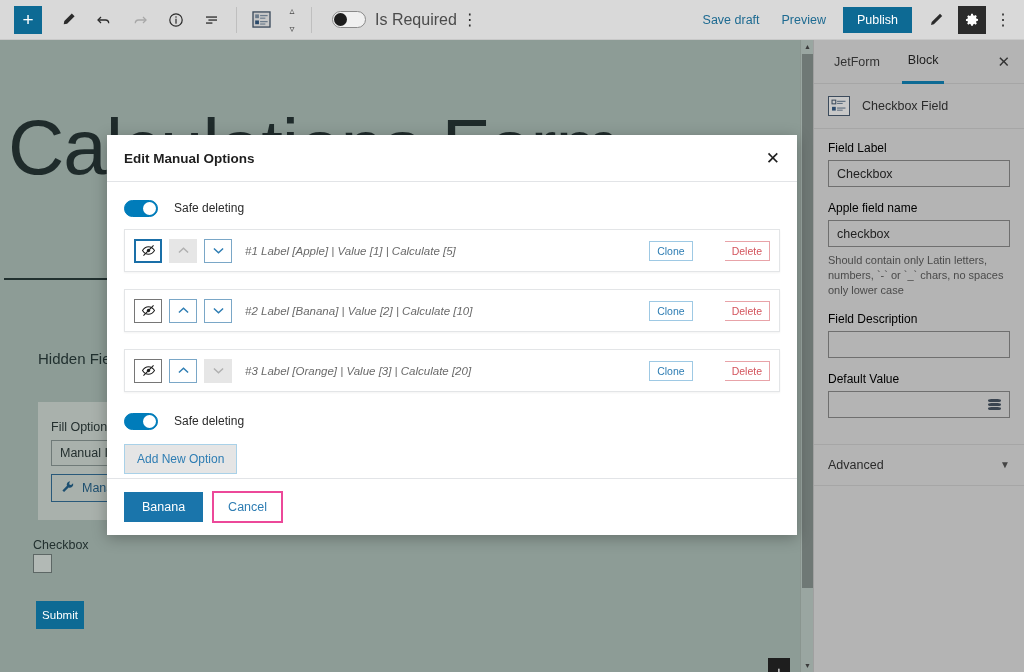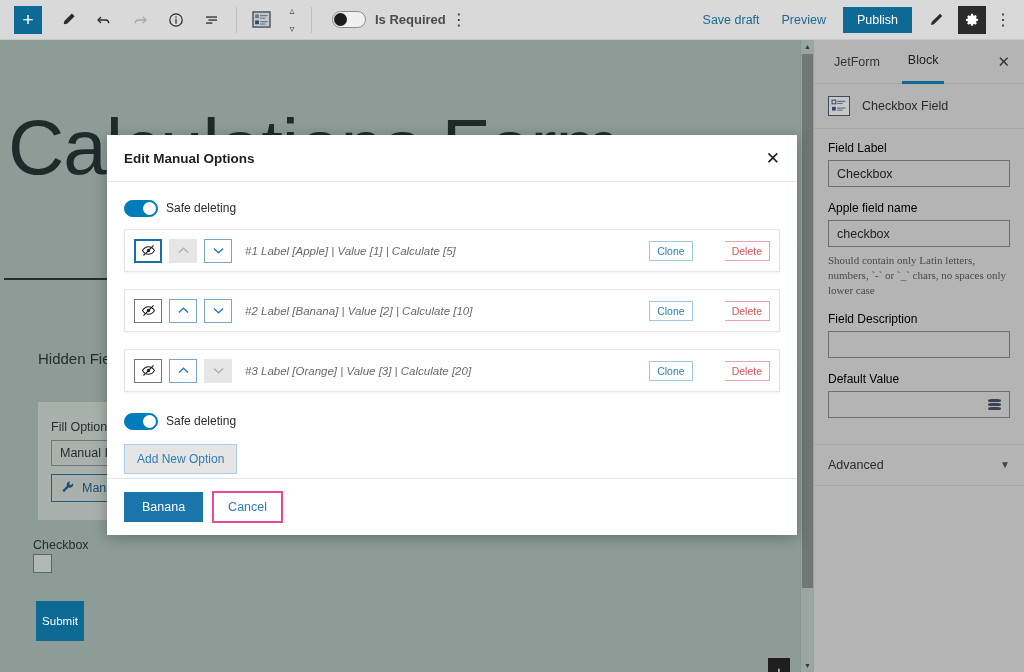--- a/index.html
+++ b/index.html
@@ -43,21 +43,21 @@
     width: 34px; height: 17px; border-radius: 9px;
     background: #f0f0f0; border: 1px solid #8a8a8a;
     position: relative; flex: 0 0 auto;
   }
   .tgl .knob {
     position: absolute; top: 1px; left: 1px;
     width: 13px; height: 13px; border-radius: 50%; background: #1c1c1c;
   }
   .tgl.on { background: #007cba; border-color: #007cba; }
   .tgl.on .knob { left: auto; right: 1px; background: #fff; }
-  .tb-label { font-size: 13px; color: #4b4b4b; font-weight: bold; }
+  .tb-label { font-size: 16px; color: #4b4b4b; }
   .tb-right { margin-left: auto; display: flex; align-items: center; height: 40px; padding-right: 6px; }
   .tb-link { font-size: 12.5px; color: #1d6a91; margin: 0 11px; }
   .btn-publish {
     background: #0d6a94; color: #fff; font-size: 12.5px;
     padding: 6px 14px; margin: 0 6px;
   }
   .tb-pencil { width: 28px; height: 28px; display: flex; align-items: center; justify-content: center; margin: 0 4px; }
   .tb-gear {
     width: 28px; height: 28px; background: #2b2b2b; color: #fff;
     display: flex; align-items: center; justify-content: center; margin: 0 4px;
@@ -92,21 +92,21 @@
     border: 1px solid #29597a; background: #a9b1ac;
     display: flex; align-items: center; gap: 7px; padding: 0 9px;
     font-size: 12.5px; color: #1d4f70;
   }
   .cb-label { position: absolute; top: 498px; left: 33px; font-size: 12.5px; color: #22302f; }
   .cb-box {
     position: absolute; top: 514px; left: 33px; width: 19px; height: 19px;
     background: #b2b9b5; border: 1px solid #5d6765;
   }
   .submit-btn {
-    position: absolute; top: 561px; left: 36px; width: 48px; height: 40px;
+    position: absolute; top: 561px; left: 36px; width: 48px; height: 28px;
     background: #0d6a94; color: #fff; font-size: 11.5px;
     display: flex; align-items: center; justify-content: center;
   }
   .canvas-plus {
     position: absolute; top: 618px; left: 768px; width: 22px; height: 26px;
     background: #1e1e1e; color: #fff; display: flex;
     align-items: center; justify-content: center; font-size: 15px; line-height: 1;
   }
 
   
@@ -155,39 +155,39 @@
   }
   .sb-section .chev { margin-left: auto; font-size: 10px; color: #444; }
   .sb-body { padding: 12px 14px 0 14px; }
   .sb-fieldlabel { font-size: 12px; color: #000000; margin-bottom: 5px; }
   .sb-input {
     width: 100%; height: 27px; background: #b4b4b4;
     border: 1px solid #6f6f6f; font-size: 12.5px; color: #222;
     padding: 3px 8px; display: flex; align-items: center;
     font-family: "Liberation Sans", sans-serif;
   }
-  .sb-help { font-size: 11px; color: #4a4a4a; line-height: 1.35; margin-top: 6px; font-family: Liberation Serif, serif; }
+  .sb-help { font-size: 11px; color: #4a4a4a; line-height: 1.35; margin-top: 6px; }
   .sb-gap { height: 14px; }
   .sb-input.with-icon { justify-content: flex-end; }
   .db-icon { display: flex; flex-direction: column; gap: 1px; }
   .db-icon i { display: block; width: 13px; height: 3px; background: #3a4450; border-radius: 50%/100%; }
 
   
   .modal-shadow {
     position: absolute; top: 135px; left: 107px; width: 690px; height: 400px;
     background: #ffffff; box-shadow: 0 3px 14px rgba(0,0,0,0.28); z-index: 10;
   }
   .modal-head {
     height: 47px; border-bottom: 1px solid #e2e4e7;
     display: flex; align-items: center; padding: 0 17px;
   }
   .modal-title { font-size: 13.5px; color: #1e1e1e; font-weight: bold; }
   .modal-x { margin-left: auto; font-size: 17px; color: #1e1e1e; line-height: 1; }
   .modal-body { padding: 14px 17px 0 17px; height: 330px; overflow: hidden; }
-  .safe-row { display: flex; align-items: center; gap: 8px; height: 24px; margin-bottom: 9px; }
+  .safe-row { display: flex; align-items: center; gap: 16px; height: 24px; margin-bottom: 9px; }
   .safe-row .lbl { font-size: 12px; color: #2b2b2b; }
   .opt-row {
     border: 1px solid #e3e5e7; background: #fff;
     height: 43px; display: flex; align-items: center; padding: 0 9px;
     margin-bottom: 17px; box-shadow: 0 1px 2px rgba(0,0,0,0.05);
   }
   .mini-btn {
     width: 28px; height: 24px; margin-right: 7px;
     display: flex; align-items: center; justify-content: center;
     background: #fff; border: 1px solid #7aa7c7;

